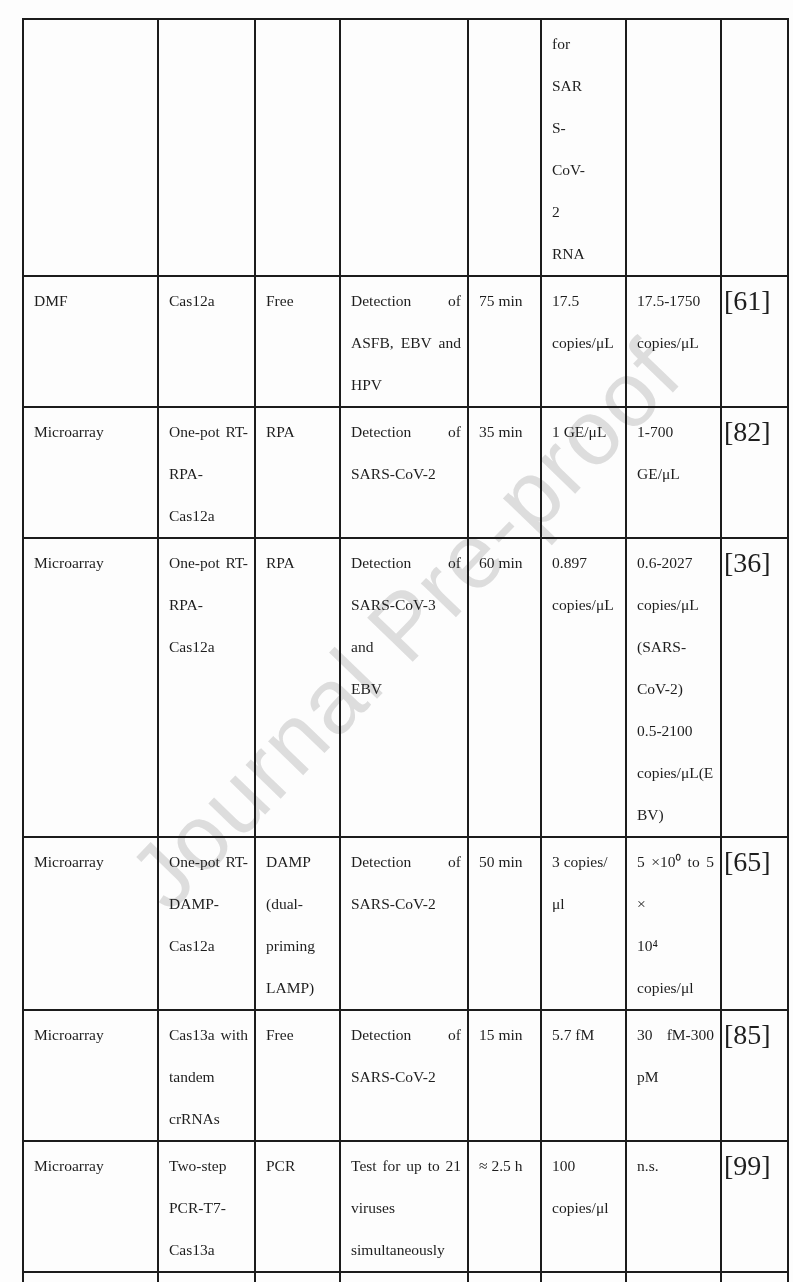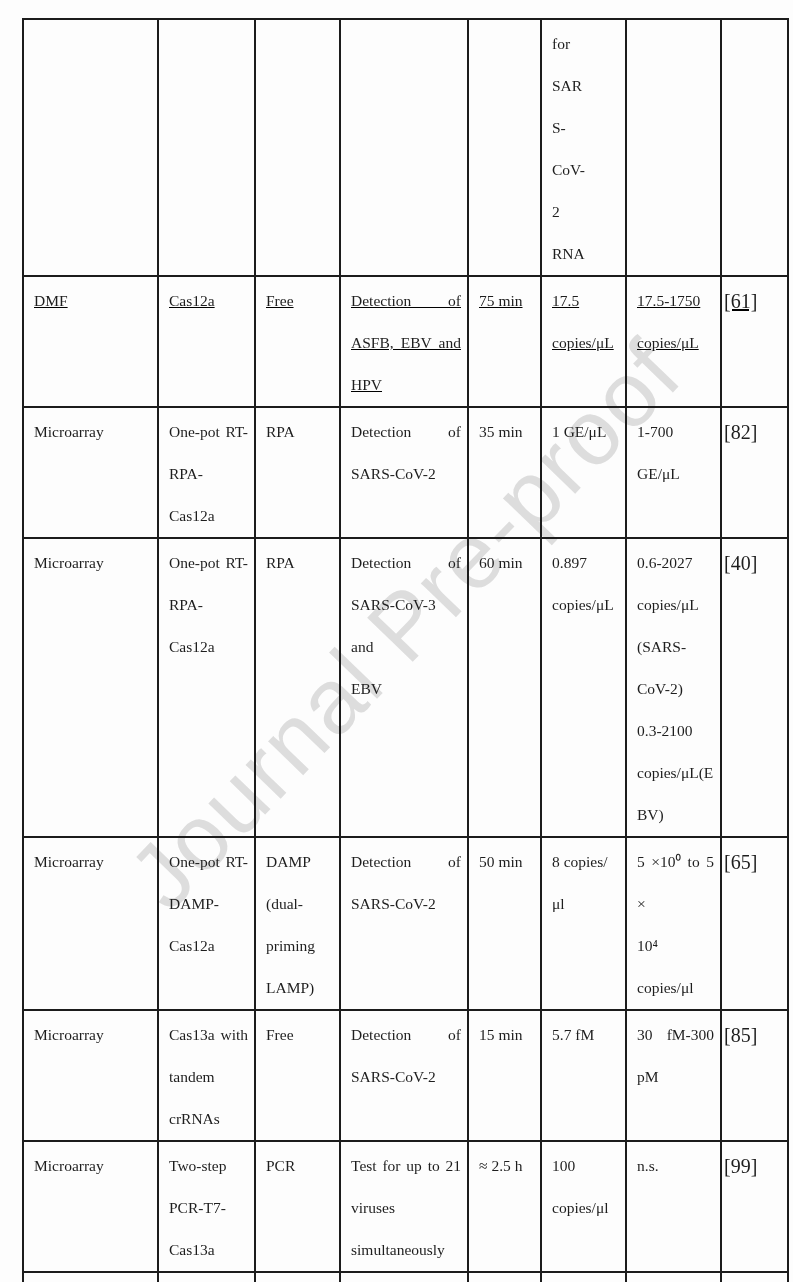--- a/index.html
+++ b/index.html
@@ -45,21 +45,21 @@
     vertical-align: top;
     padding: 3px 6px 0 10px;
     font-family: "Liberation Serif", serif;
     font-size: 15.5px;
     line-height: 42px;
     color: #1e1e1e;
     overflow: hidden;
     word-wrap: break-word;
   }
   table.paper-table td.ref {
-    font-size: 20px;
+    font-size: 28px;
     line-height: 36px;
     text-align: center;
     padding: 6px 2px 0 2px;
   }
   .line { text-align: left; }
   .line.j {
     text-align: justify;
     text-align-last: justify;
   }
 </style>
@@ -90,21 +90,21 @@
           <div class="line j">for</div>
           <div class="line j">SAR</div>
           <div class="line j">S-</div>
           <div class="line j">CoV-</div>
           <div class="line j">2</div>
           <div class="line">RNA</div>
         </td>
         <td></td>
         <td class="ref"></td>
       </tr>
-      <tr style="height: 128px; text-decoration: underline;">
+      <tr style="height: 128px;">
         <td>
           <div class="line">DMF</div>
         </td>
         <td>
           <div class="line">Cas12a</div>
         </td>
         <td>
           <div class="line">Free</div>
         </td>
         <td>
@@ -177,26 +177,26 @@
         </td>
         <td>
           <div class="line j">0.897</div>
           <div class="line">copies/μL</div>
         </td>
         <td>
           <div class="line j">0.6-2027</div>
           <div class="line j">copies/μL</div>
           <div class="line j">(SARS-</div>
           <div class="line j">CoV-2)</div>
-          <div class="line j">0.3-2100</div>
+          <div class="line j">0.5-2100</div>
           <div class="line j">copies/μL(E</div>
           <div class="line">BV)</div>
         </td>
         <td class="ref">
-          <div class="line">[40]</div>
+          <div class="line">[36]</div>
         </td>
       </tr>
       <tr style="height: 168px;">
         <td>
           <div class="line">Microarray</div>
         </td>
         <td>
           <div class="line j">One-pot RT-</div>
           <div class="line j">DAMP-</div>
           <div class="line">Cas12a</div>
@@ -208,21 +208,21 @@
           <div class="line">LAMP)</div>
         </td>
         <td>
           <div class="line j">Detection of</div>
           <div class="line">SARS-CoV-2</div>
         </td>
         <td>
           <div class="line">50 min</div>
         </td>
         <td>
-          <div class="line">8 copies/μl</div>
+          <div class="line">3 copies/μl</div>
         </td>
         <td>
           <div class="line j">5 ×10⁰ to 5 ×</div>
           <div class="line j">10⁴</div>
           <div class="line">copies/μl</div>
         </td>
         <td class="ref">
           <div class="line">[65]</div>
         </td>
       </tr>

